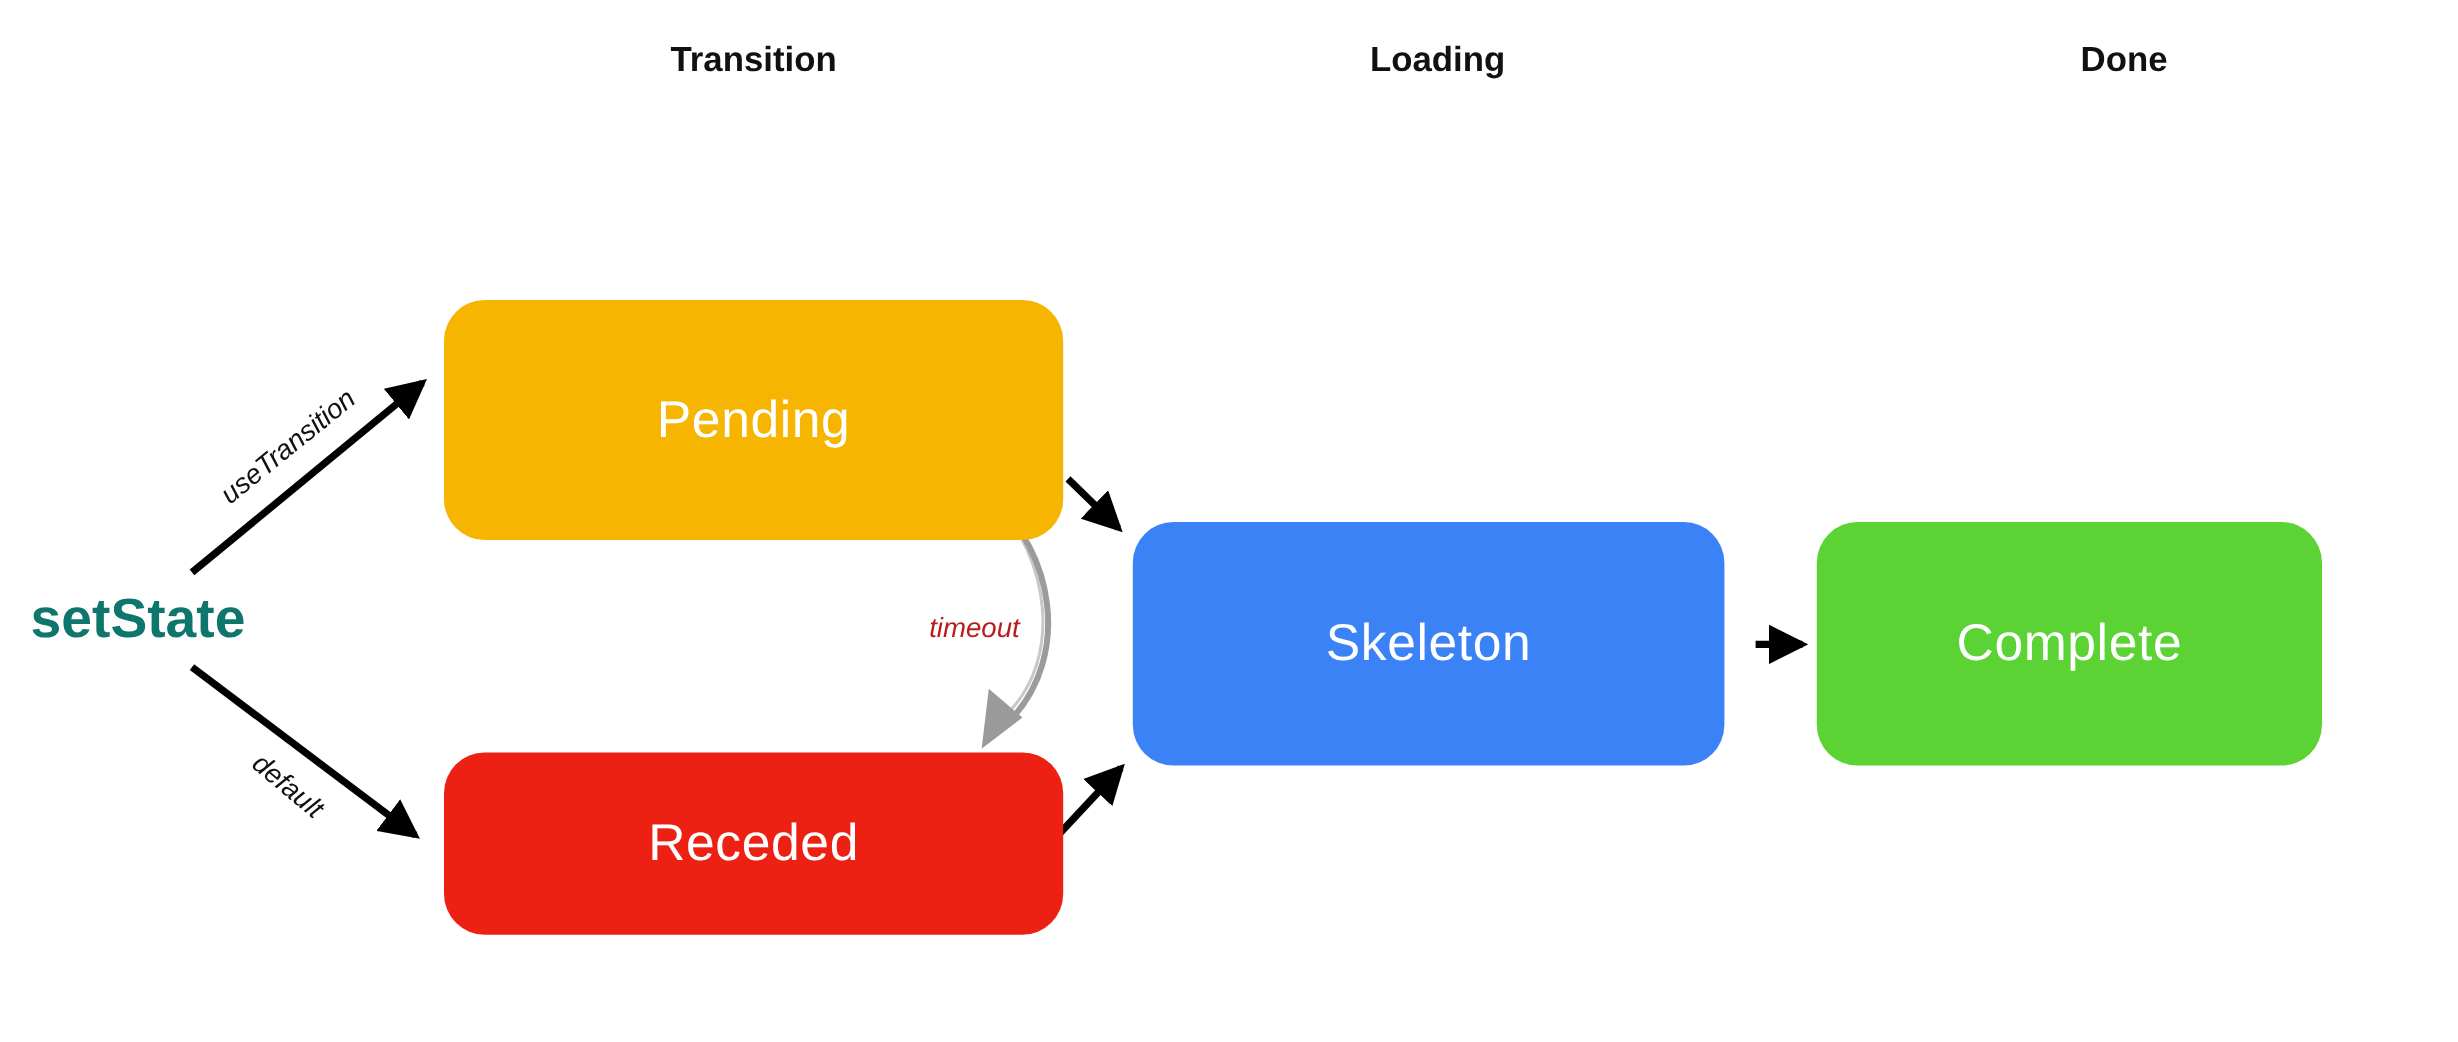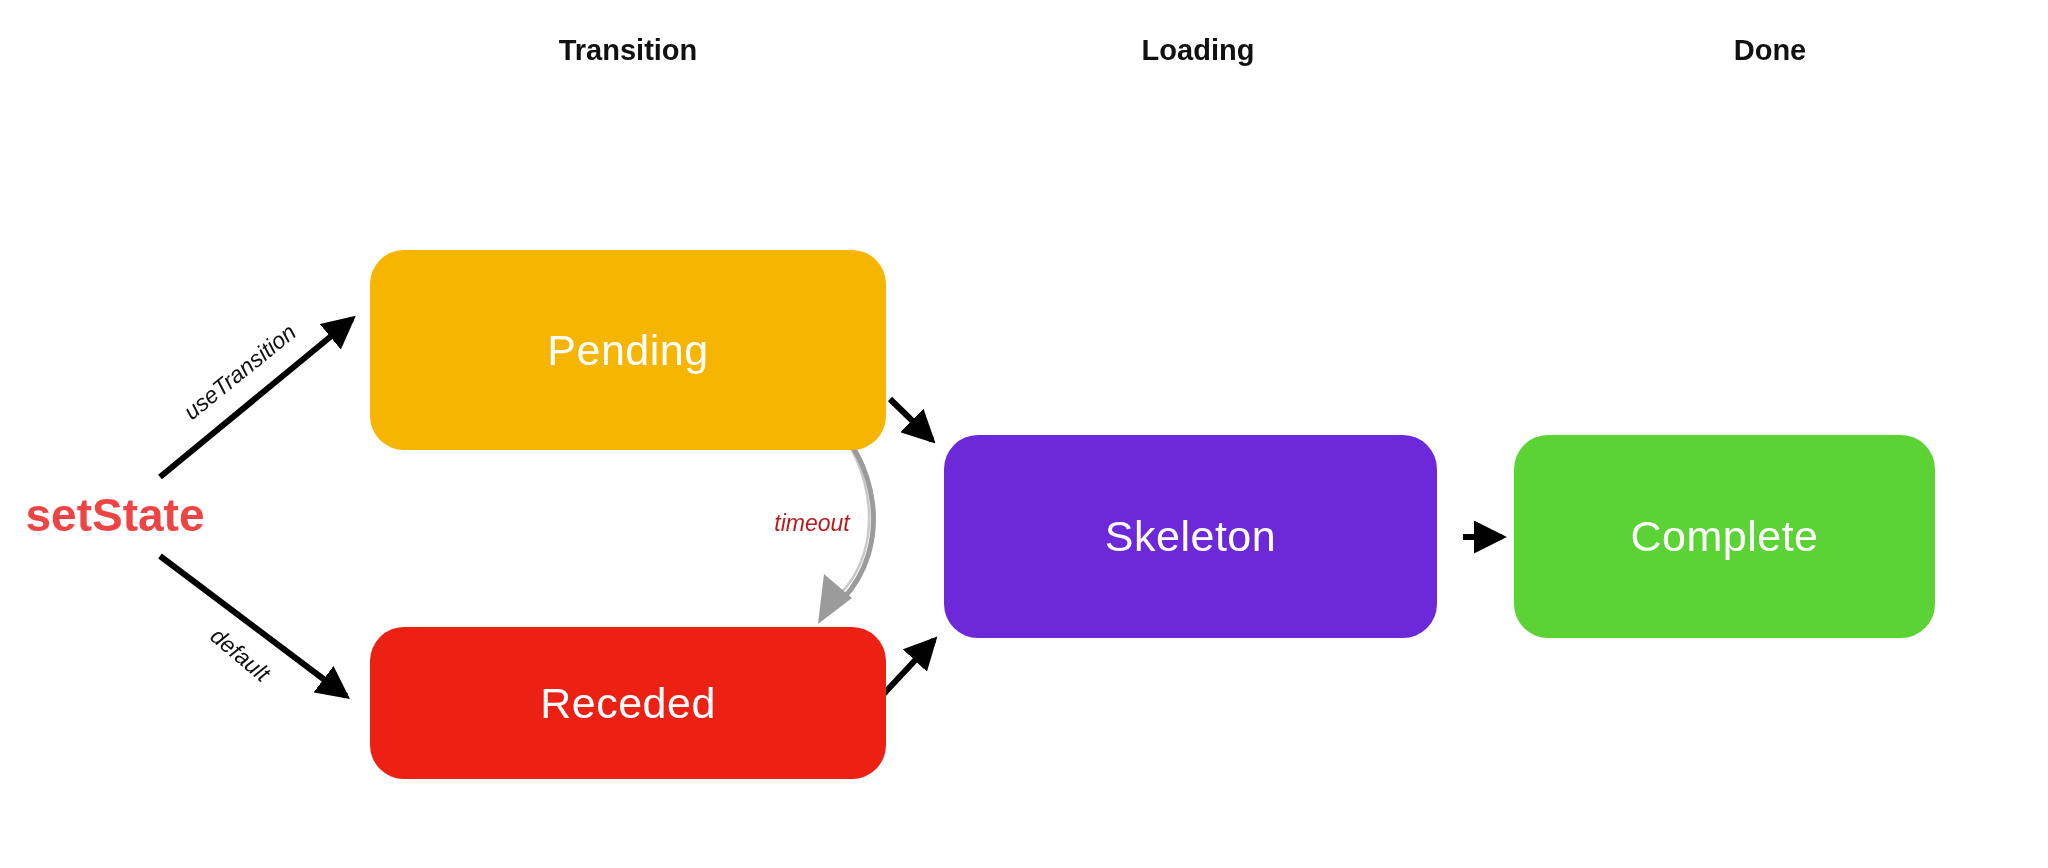--- a/index.html
+++ b/index.html
@@ -36,21 +36,21 @@
     letter-spacing: 0.5px;
     white-space: nowrap;
   }
   .source-label {
     position: absolute;
     left: 115px;
     top: 515px;
     transform: translate(-50%, -50%);
     font-size: 46px;
     font-weight: 700;
-    color: #ef4444;
+    color: #0f766e;
     white-space: nowrap;
   }
   .edge-label {
     position: absolute;
     font-size: 23px;
     font-style: italic;
     color: #111111;
     white-space: nowrap;
   }
   .edge-label.rot-up   { left: 240px; top: 372px; transform: translate(-50%,-50%) rotate(-39deg); }
@@ -98,21 +98,21 @@
   <div class="edge-label timeout">timeout</div>
 
   <div class="state-node" style="left: 370px; top: 202px; background: rgb(245, 181, 1); margin-top: 48px;">
     <span class="state-label">Pending</span>
   </div>
 
   <div class="state-node" style="left: 370px; top: 627px; height: 152px; background: rgb(236, 33, 19);">
     <span class="state-label">Receded</span>
   </div>
 
-  <div class="state-node" style="left: 944px; top: 435px; width: 493px; height: 203px; background: #6d28d9;">
+  <div class="state-node" style="left: 944px; top: 435px; width: 493px; height: 203px; background: #3b82f6;">
     <span class="state-label">Skeleton</span>
   </div>
 
   <div class="state-node" style="left: 1514px; top: 435px; width: 421px; height: 203px; background: rgb(92, 211, 53);">
     <span class="state-label">Complete</span>
   </div>
 
 </div>
 
 </body></html>

